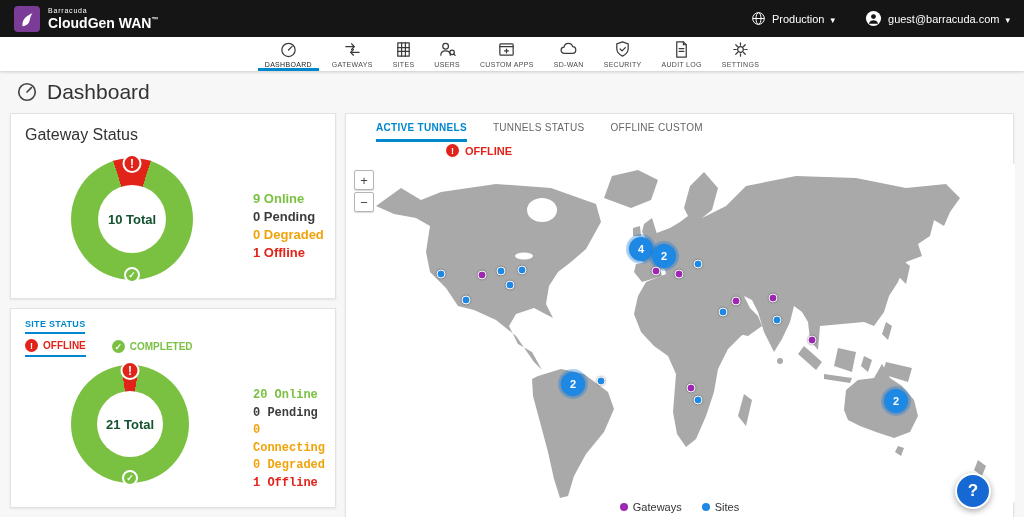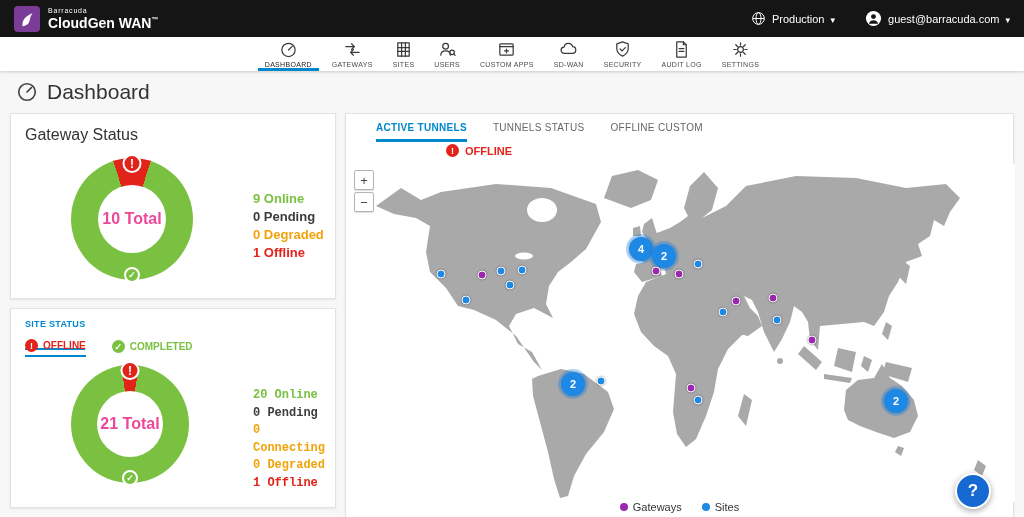--- a/index.html
+++ b/index.html
@@ -30,39 +30,39 @@
 
   
   .card { position:absolute; background:#fff; border:1px solid #e2e2e2; box-shadow:0 1px 2px rgba(0,0,0,.08); }
   .card-gateway { left:10px; top:113px; width:326px; height:186px; }
   .card-site    { left:10px; top:308px; width:326px; height:200px; }
   .card-map     { left:345px; top:113px; width:669px; height:413px; }
   .card-title { position:absolute; left:14px; top:12px; font-size:16px; color:#333; }
 
   
   .donut { position:absolute; border-radius:50%; }
-  .donut .hole { position:absolute; inset:27px; background:#fff; border-radius:50%; display:flex; align-items:center; justify-content:center; font-weight:bold; font-size:16px; color:#ec4899; white-space:nowrap; }
+  .donut .hole { position:absolute; inset:27px; background:#fff; border-radius:50%; display:flex; align-items:center; justify-content:center; font-weight:bold; font-size:13px; color:#14532d; white-space:nowrap; }
   .donut-badge { position:absolute; left:50%; transform:translateX(-50%); border-radius:50%; color:#fff; font-weight:bold; display:flex; align-items:center; justify-content:center; border:2px solid #fff; }
   .donut-badge.alert { top:-4px; width:19px; height:19px; background:var(--red,#e2231a); font-size:12px; }
   .donut-badge.alert::after { content:"!"; }
   .donut-badge.ok { bottom:-3px; width:16px; height:16px; background:var(--green,#7ac142); font-size:9px; }
   .donut-badge.ok::after { content:"✓"; }
   .gw-donut { left:60px; top:44px; width:122px; height:122px; }
   .st-donut { left:60px; top:56px; width:118px; height:118px; }
   .st-donut .hole { inset:26px; }
 
   .legend-col { position:absolute; left:242px; }
   .gw-legend { top:76px; }
   .gw-legend .legend-row { font-size:13px; font-weight:bold; line-height:18px; }
   .st-legend { top:78px; }
   .st-legend .legend-row { font-size:12px; font-weight:bold; line-height:17.5px;font-family:Liberation Mono, monospace; }
 
   
   .subtabs { position:absolute; left:14px; top:10px; display:flex; gap:18px; }
-  .subtab { font-size:9px; letter-spacing:.3px; color:#888; padding-bottom:19px; cursor:pointer; }
+  .subtab { font-size:9px; letter-spacing:.3px; color:#888; padding-bottom:3px; cursor:pointer; }
   .subtab.active { color:var(--accent,#0088ce); font-weight:bold; border-bottom:2px solid var(--accent,#0088ce); }
   .filters { position:absolute; left:14px; top:30px; display:flex; gap:26px; }
   .filter-item { display:flex; align-items:center; gap:5px; font-size:10px; font-weight:bold; padding-bottom:3px; cursor:pointer; }
   .filter-item.active { border-bottom:2px solid var(--accent,#0088ce); }
   .dot-badge { width:13px; height:13px; border-radius:50%; display:inline-flex; align-items:center; justify-content:center; color:#fff; font-weight:bold; font-size:9px; }
   .dot-badge.red { background:var(--red,#e2231a); }
   .dot-badge.red::after { content:"!"; }
   .dot-badge.green { background:var(--green,#7ac142); }
   .dot-badge.green::after { content:"✓"; }
 

